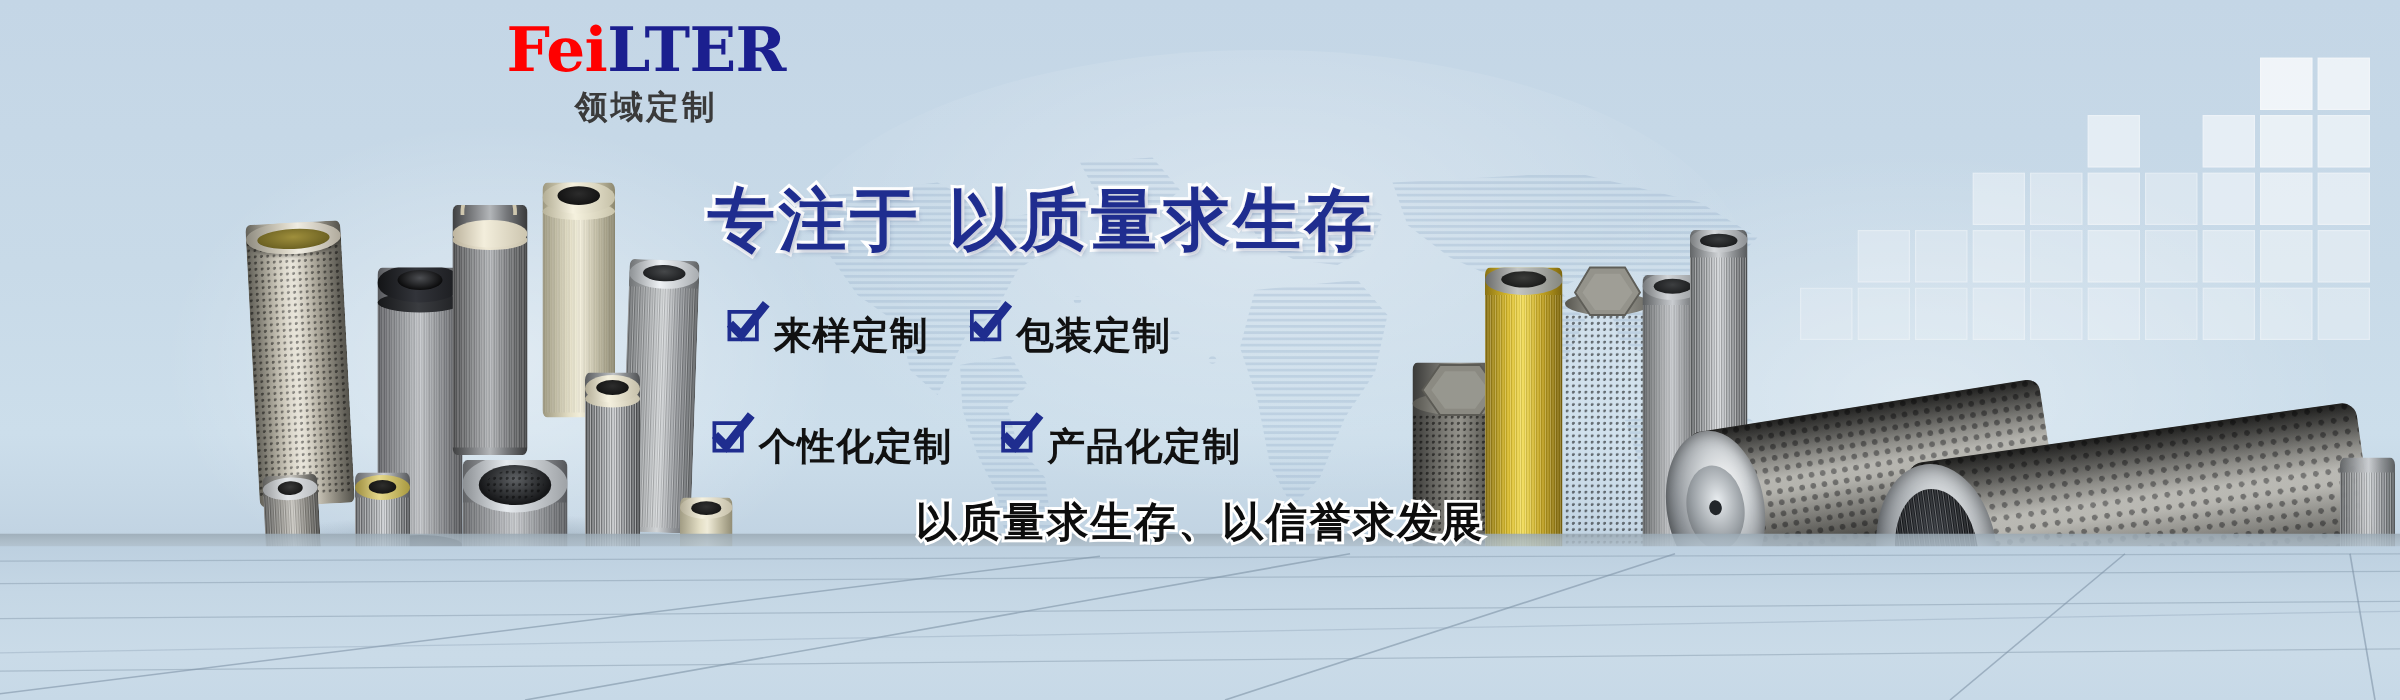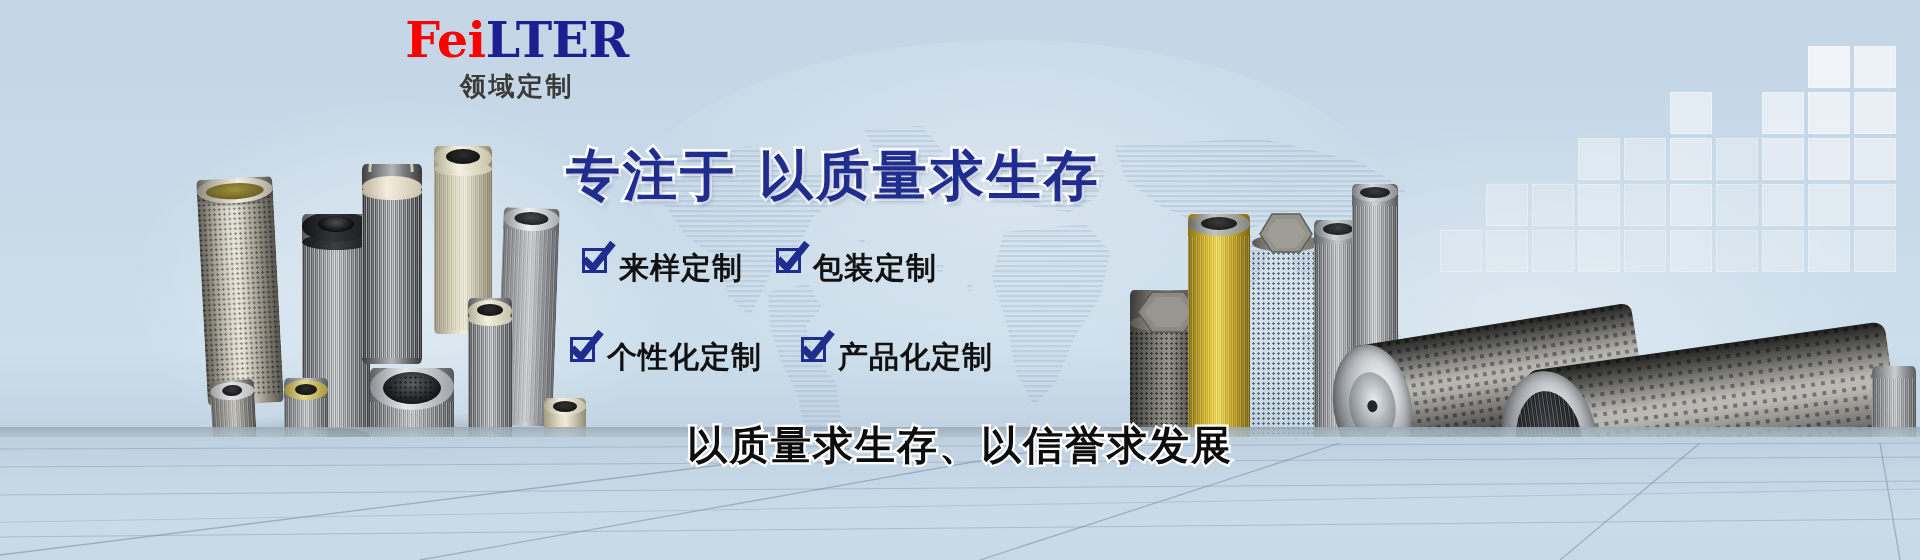--- a/index.html
+++ b/index.html
@@ -124,23 +124,23 @@
   .chk svg { position:absolute; left:-5px; top:-10px; width:36px; height:34px; overflow:visible; }
   .feat .txt {
     font-size:30px;
     font-weight:700;
     color:#111111;
     letter-spacing:1px;
   }
 
   
   #tagline {
-    position:absolute; left:560px; top:418px;
+    position:absolute; left:560px; top:396px;
     width:800px; text-align:center;
-    font-size:40px;
+    font-size:33px;
     font-weight:700;
     letter-spacing:2px;
     white-space:nowrap;
     color:#0d0d0d;
     -webkit-text-stroke:4.5px #ffffff;
     paint-order:stroke fill;
   }
 
   
   .prod { position:absolute; }

